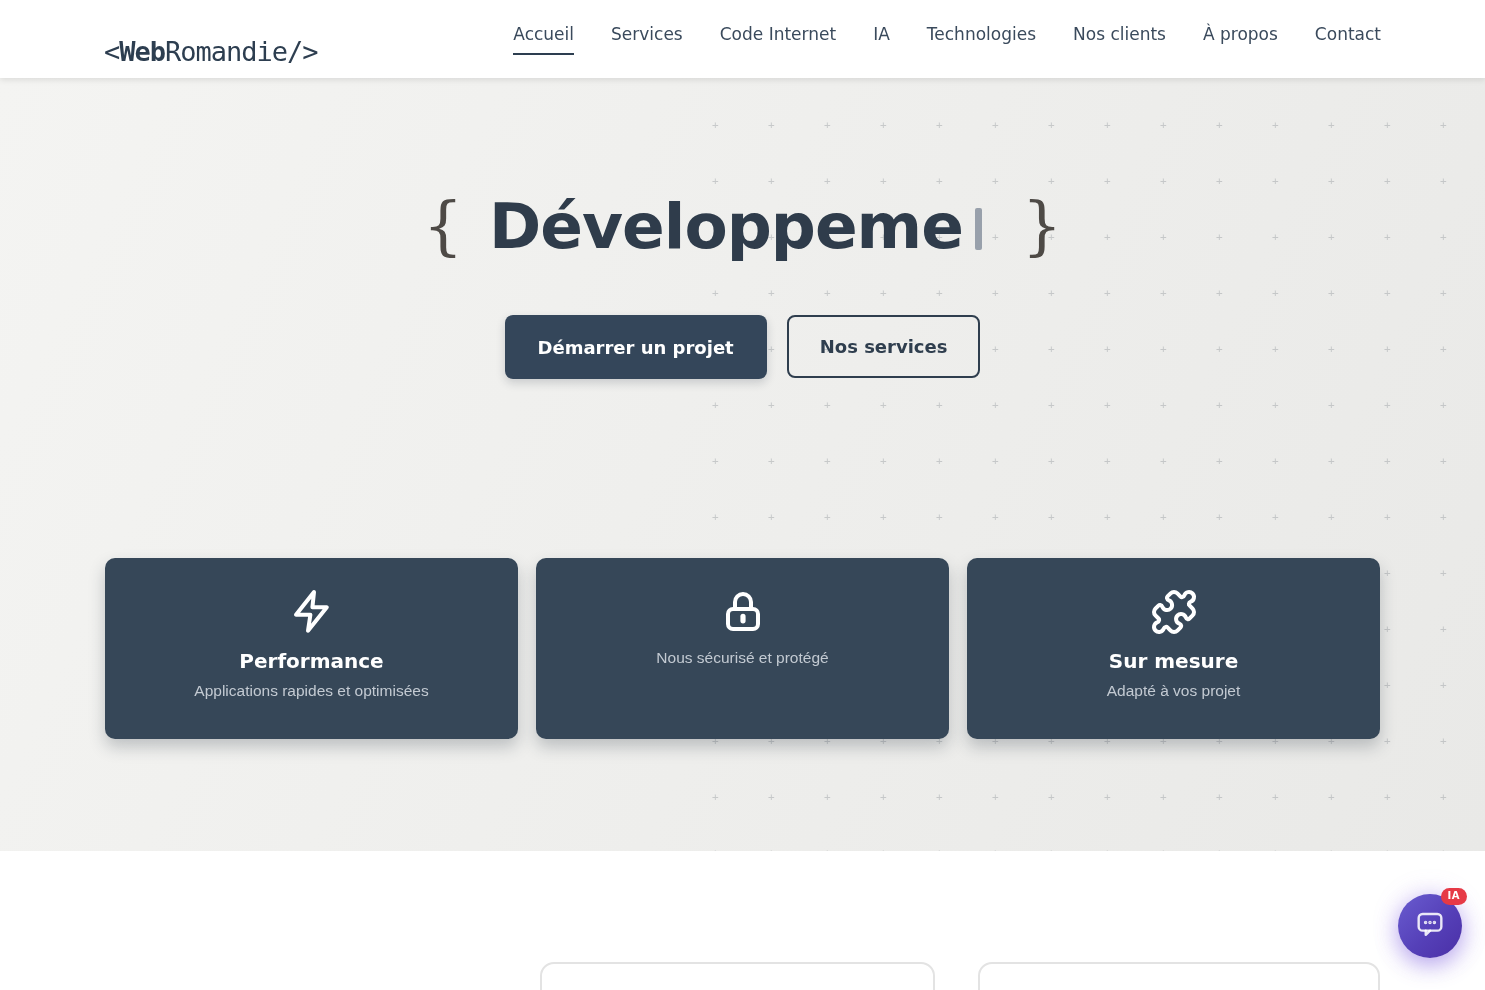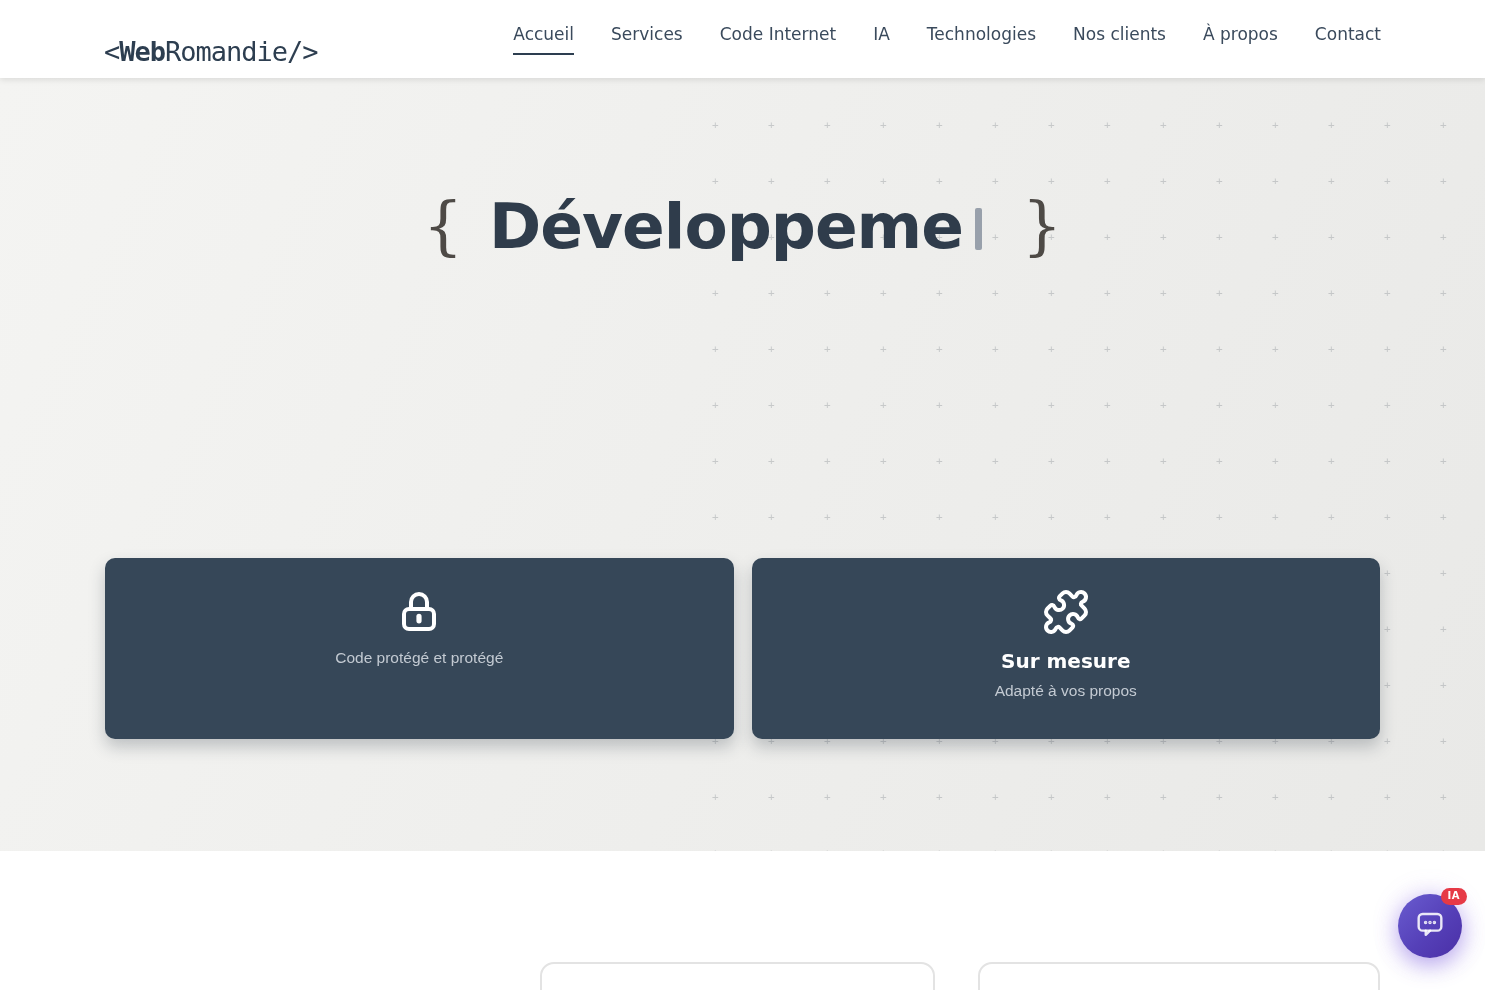--- a/index.html
+++ b/index.html
@@ -444,45 +444,58 @@
       <span style="left: 684px; top: 770px;">+</span>
       <span style="left: 740px; top: 770px;">+</span>
     </div>
 
   <div class="hero-content">
     <h1 class="hero-title">
       <span class="brace brace-open">{</span><span>Développeme</span><span class="typing-cursor"></span><span class="brace brace-close">}</span>
     </h1>
 
 
+    <div class="hero-buttons">
+      <button class="btn btn-primary">Démarrer un projet</button>
+      <button class="btn btn-secondary">Nos services</button>
+    </div>
   </div>
 
   <div class="feature-row">
 
+    <div class="feature-card">
+      <div class="feature-icon">
+        <svg viewBox="0 0 24 24">
+            <polygon points="13 2 4 13.4 11.2 13.4 10 21.4 19.4 9.6 12.2 9.6 13 2"></polygon>
+          </svg>
+      </div>
+      <div class="feature-title">Performance</div>
+      <div class="feature-sub">Applications rapides et optimisées</div>
+    </div>
 
     <div class="feature-card">
       <div class="feature-icon">
         <svg viewBox="0 0 24 24">
           <rect x="4.5" y="10.5" width="15" height="10" rx="2.5"></rect>
           <path d="M8 10.5 V7 a4 4 0 0 1 8 0 v3.5"></path>
           <path d="M12 14.2 v2.2" stroke-width="2.6"></path>
         </svg>
       </div>
-      <div class="feature-sub">Code protégé et protégé</div>
+      <div class="feature-sub">Nous sécurisé et protégé</div>
     </div>
 
 
     <div class="feature-card">
       <div class="feature-icon">
         <svg viewBox="0 0 24 24">
           <path d="M19.44 7.85c-.05.32.06.65.29.88l1.57 1.57c.47.47.7 1.09.7 1.7s-.23 1.23-.7 1.7l-1.61 1.61a.98.98 0 0 1-.84.28c-.47-.07-.8-.48-.97-.93a2.5 2.5 0 1 0-3.21 3.21c.45.17.85.5.93.97a.98.98 0 0 1-.28.84l-1.61 1.61a2.4 2.4 0 0 1-1.7.7 2.4 2.4 0 0 1-1.7-.7l-1.57-1.57a1.03 1.03 0 0 0-.88-.29c-.49.07-.84.5-1.02.97a2.5 2.5 0 1 1-3.24-3.24c.46-.18.9-.53.97-1.02a1.03 1.03 0 0 0-.29-.88L2.7 13.7A2.4 2.4 0 0 1 2 12c0-.62.24-1.23.7-1.7l1.53-1.53c.24-.24.58-.35.92-.3.51.08.88.53 1.07 1.01a2.5 2.5 0 1 0 3.26-3.26c-.48-.2-.93-.56-1.01-1.07-.05-.34.06-.68.3-.92l1.53-1.53A2.4 2.4 0 0 1 12 2c.62 0 1.23.24 1.7.7l1.57 1.57c.23.23.56.34.88.29.49-.07.84-.5 1.02-.97a2.5 2.5 0 1 1 3.24 3.24c-.46.18-.9.53-.97 1.02Z"></path>
         </svg>
       </div>
       <div class="feature-title">Sur mesure</div>
-      <div class="feature-sub">Adapté à vos propos</div>
+      <div class="feature-sub">Adapté à vos projet</div>
     </div>
 
   </div>
 </section>
 
 <section class="lower-section">
   <div class="ghost-card left"></div>
   <div class="ghost-card right"></div>
 </section>
 

